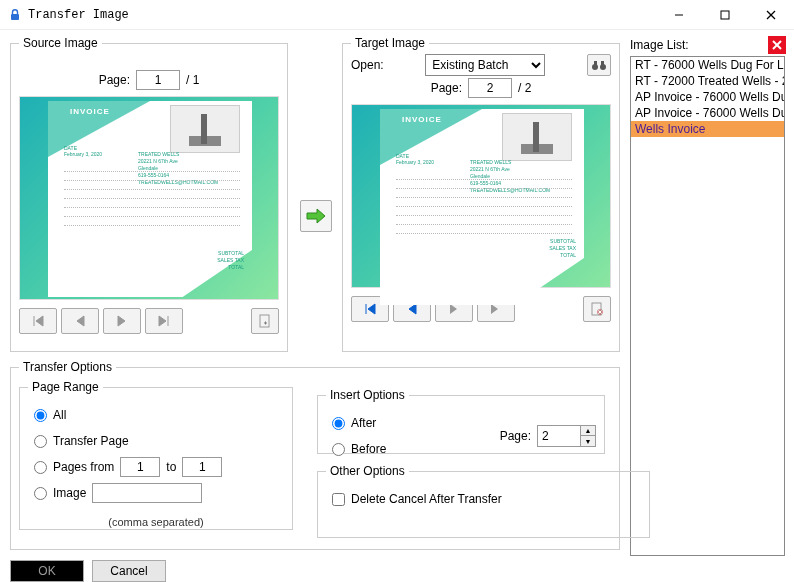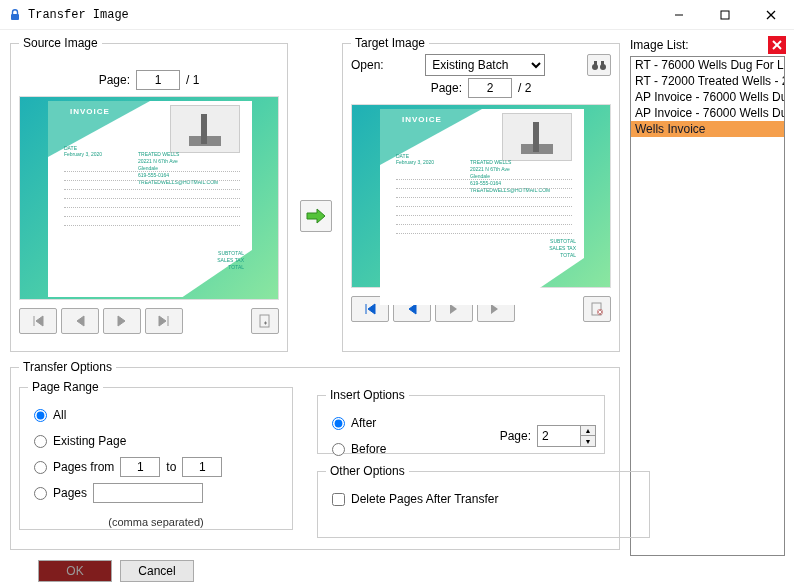--- a/index.html
+++ b/index.html
@@ -46,21 +46,21 @@
     border-radius:2px;
   }
 
   .image-list-wrap { position:absolute; left:630px; top:26px; width:155px; }
   .image-list-label { position:absolute; left:630px; top:8px; }
   .image-list-close { position:absolute; right:8px; top:6px; width:18px; height:18px; background:#e81123; display:flex; align-items:center; justify-content:center; }
   .image-list {
     border:1px solid #888; width:155px; height:500px; overflow:hidden; background:#fff;
   }
   .image-list .item { padding:1px 4px; white-space:nowrap; overflow:hidden; text-overflow:clip; height:16px; line-height:14px; }
-  .image-list .item.selected { background:#f59f4c; color:#0f172a; }
+  .image-list .item.selected { background:#f59f4c; color:#4c1d95; }
 
   .page-input {
     width:44px; height:20px; text-align:center; border:1px solid #999; background:#fff;
     font-family:inherit; font-size:12px;
   }
   .page-input.small { width:40px; }
 
   .preview {
     width:260px; height:204px;
     background: linear-gradient(135deg, #1fb0b5 0%, #4fd0a8 55%, #8be6a0 100%);
@@ -112,21 +112,21 @@
   .spinner input { border:none; width:42px; text-align:left; padding:0 4px; font:inherit; }
   .spinner .spins { display:flex; flex-direction:column; border-left:1px solid #999; }
   .spinner .spins div { width:14px; height:11px; display:flex; align-items:center; justify-content:center; font-size:7px; background:#f0f0f0; }
   .spinner .spins div:first-child { border-bottom:1px solid #999; }
 
   .bottom-btns { position:absolute; left:10px; top:530px; display:flex; gap:8px; }
   .dlg-btn {
     width:74px; height:22px; background:#e7e7e7; border:1px solid #aaa; font:inherit;
     display:flex; align-items:center; justify-content:center;
   }
-  .dlg-btn:disabled { color:#9a9a9a; background:#7f1d1d;margin-left:28px; }
+  .dlg-btn:disabled { color:#9a9a9a; background:#000000; }
 
   select.combo {
     height:22px; border:1px solid #888; background:#fff; font:inherit; padding:0 2px;
   }
 </style>
 </head>
 <body>
 
 <div class="titlebar">
   <span class="lock-icon">
@@ -327,32 +327,32 @@
     <legend>Transfer Options</legend>
 
     <fieldset class="page-range">
       <legend>Page Range</legend>
       <label class="radio-row">
         <input type="radio" name="pr" checked="" style="">
         <span>All</span>
       </label>
       <label class="radio-row">
         <input type="radio" name="pr" style="">
-        <span>Existing Page</span>
+        <span>Transfer Page</span>
       </label>
       <label class="radio-row">
         <input type="radio" name="pr" style="">
         <span>Pages from</span>
         <input class="page-input small" value="1" style="">
         <span>to</span>
         <input class="page-input small" value="1" style="">
       </label>
       <label class="radio-row">
         <input type="radio" name="pr" style="">
-        <span>Pages</span>
+        <span>Image</span>
         <input class="page-input" style="width: 110px; text-align: left;" value="">
       </label>
       <div class="hint">(comma separated)</div>
     </fieldset>
 
     <fieldset class="insert-opts">
       <legend>Insert Options</legend>
       <div style="display:flex; align-items:center;">
         <div style="flex:1;">
           <label class="radio-row">
@@ -374,21 +374,21 @@
               </div>
           </div>
         </div>
       </div>
     </fieldset>
 
     <fieldset class="other-opts">
       <legend>Other Options</legend>
       <label class="check-row">
         <input type="checkbox" style="">
-        <span>Delete Pages After Transfer</span>
+        <span>Delete Cancel After Transfer</span>
       </label>
     </fieldset>
   </fieldset>
 
   <div class="bottom-btns">
     <button class="dlg-btn" disabled="">OK</button>
     <button class="dlg-btn">Cancel</button>
   </div>
 
 </div>

